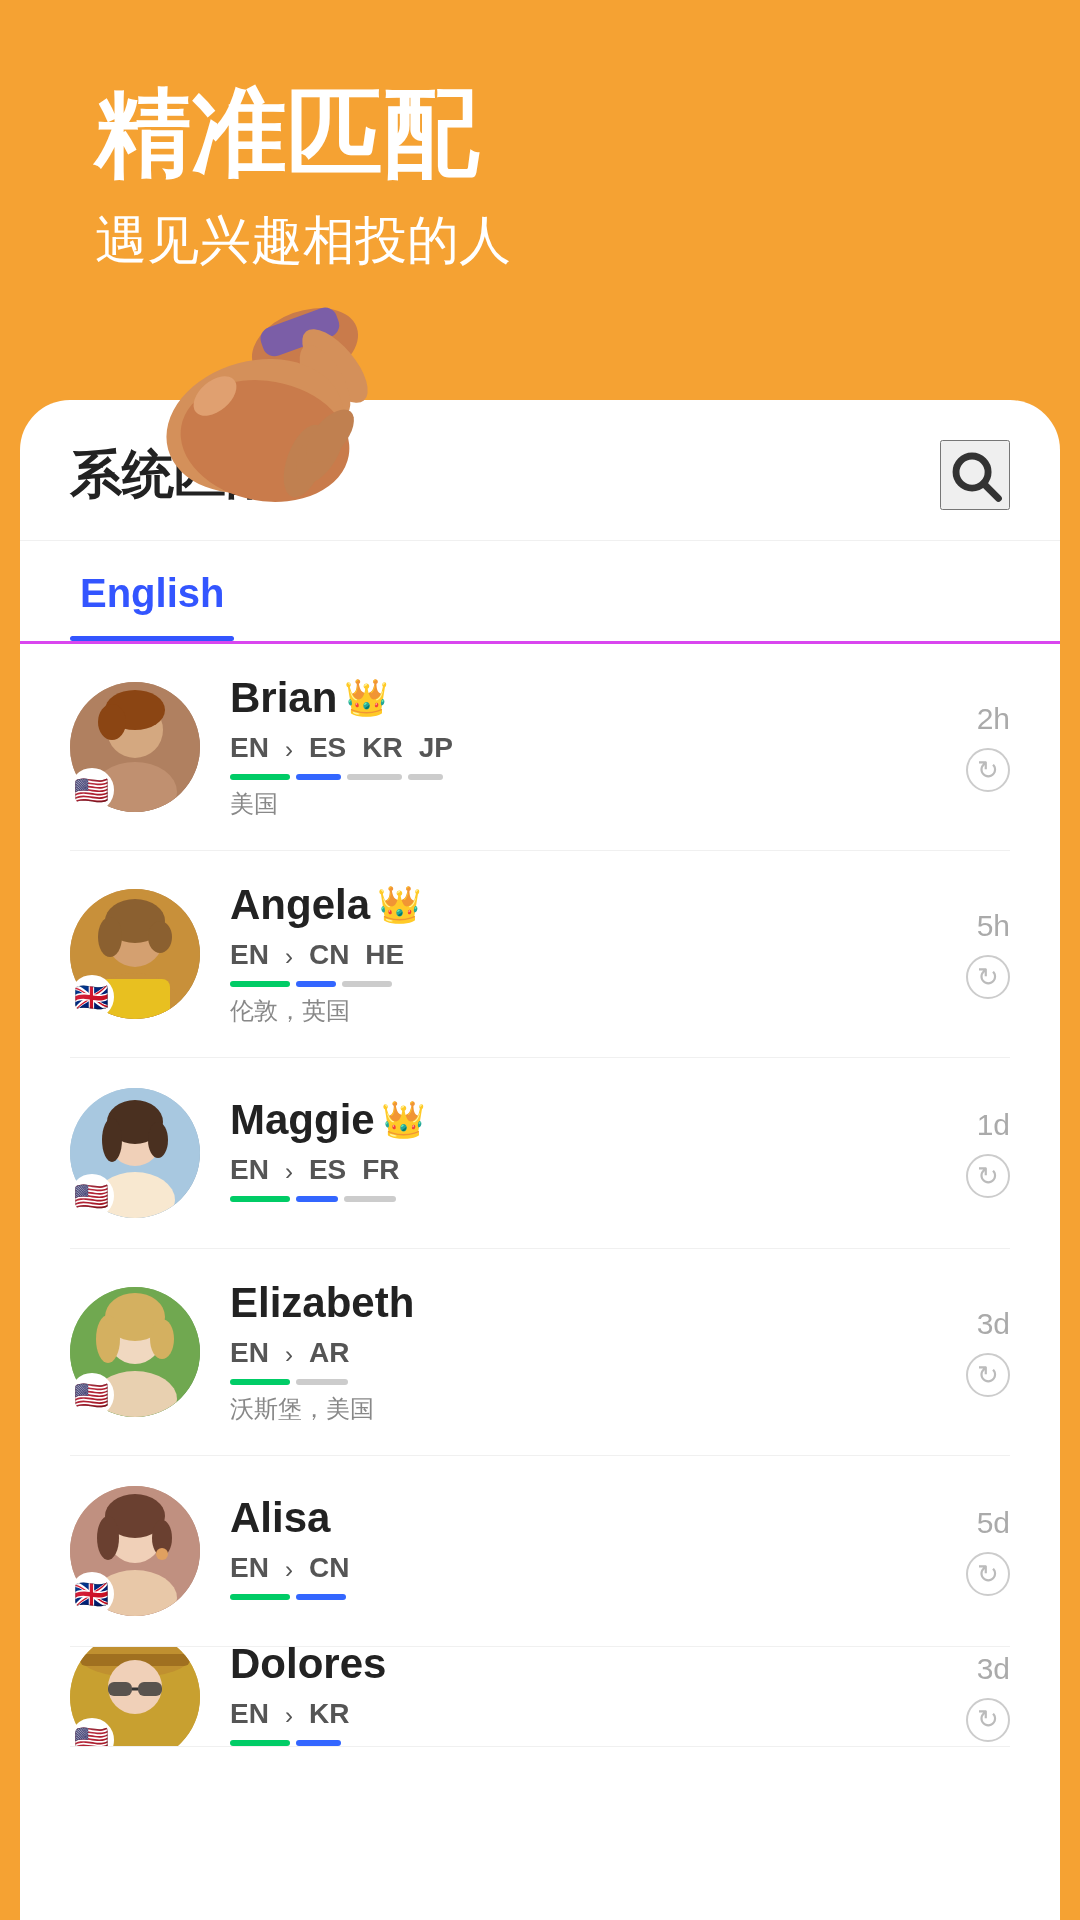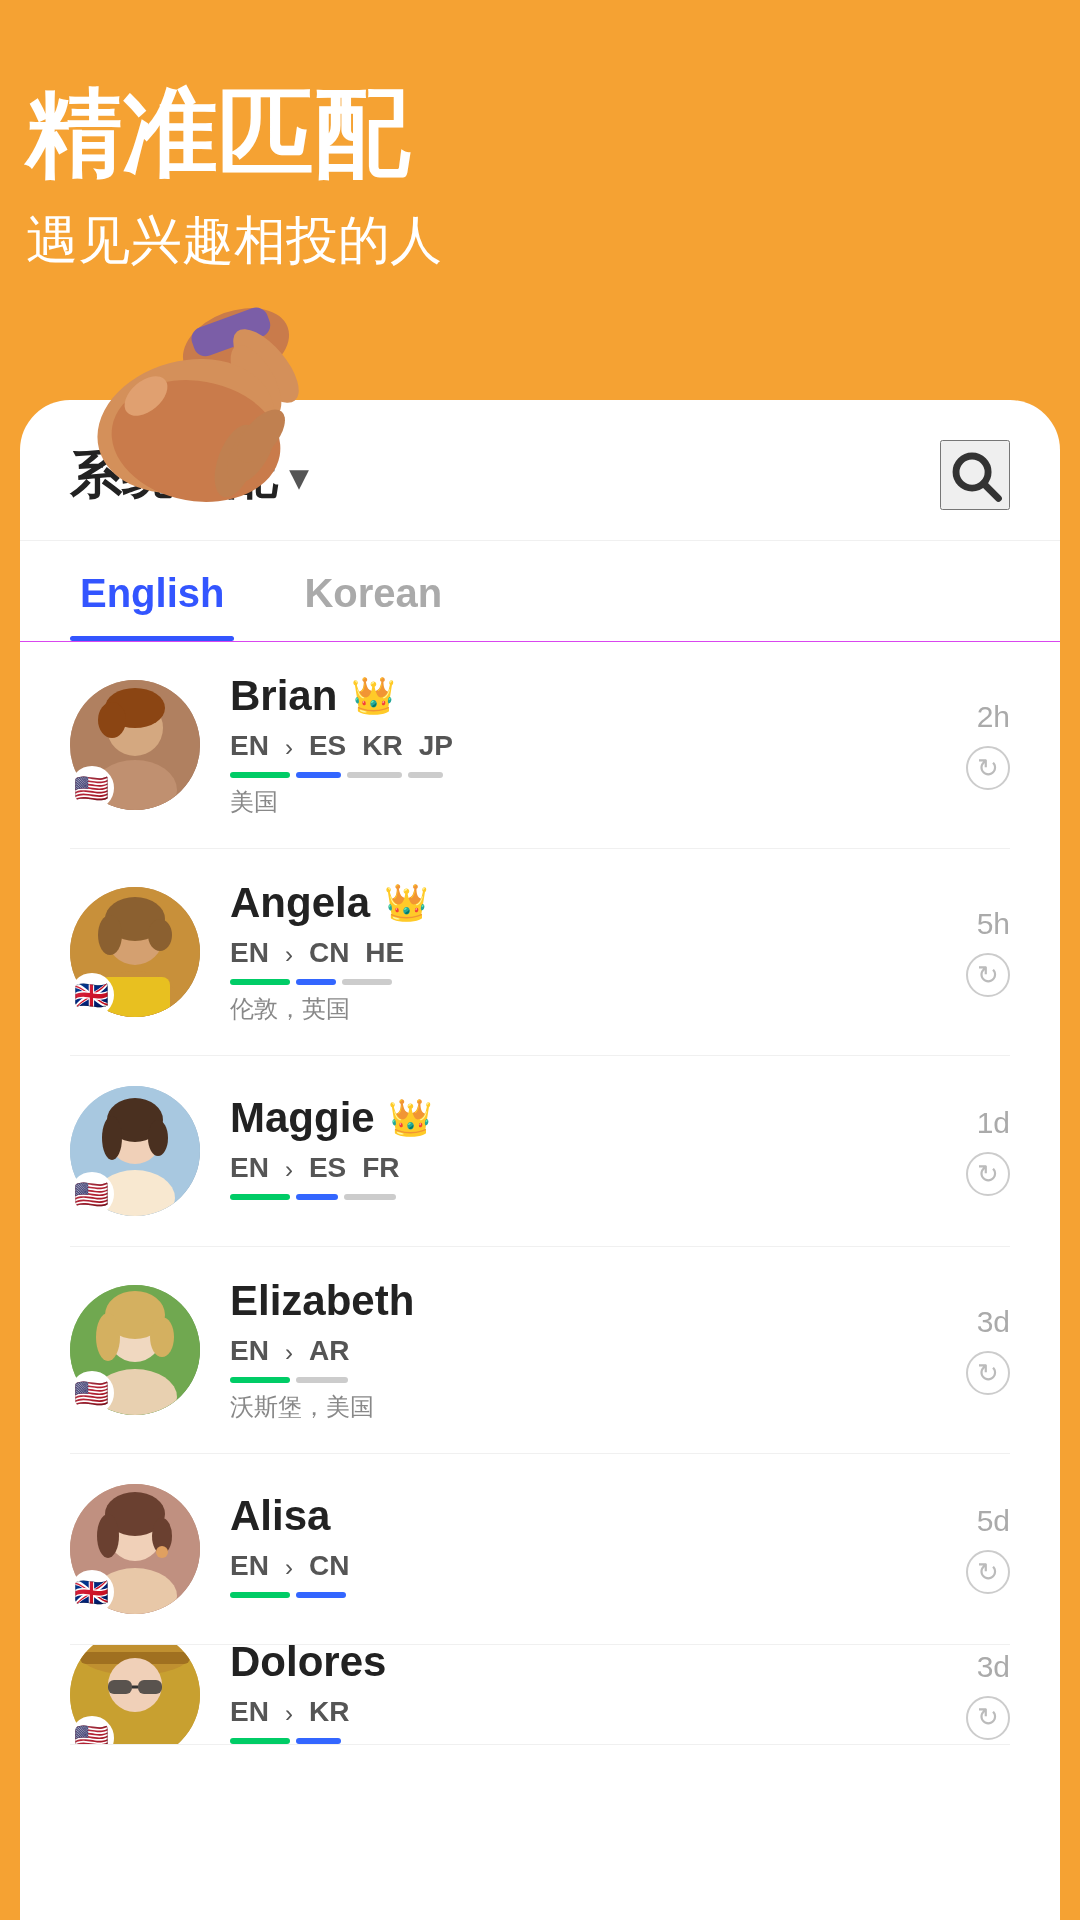--- a/index.html
+++ b/index.html
@@ -7,21 +7,21 @@
     body {
       width: 1080px;
       min-height: 1920px;
       background: #F5A233;
       font-family: -apple-system, 'PingFang SC', 'Helvetica Neue', Arial, sans-serif;
       overflow-x: hidden;
     }
 
     
     .header {
-      padding: 80px 60px 0 26px;
+      padding: 80px 60px 0 95px;
       position: relative;
       height: 400px;
     }
     .header-title {
       color: white;
       font-size: 96px;
       font-weight: 800;
       line-height: 1.1;
     }
     .header-subtitle {
@@ -85,21 +85,21 @@
       height: 55px;
       stroke: #333;
       fill: none;
       stroke-width: 3;
     }
 
     
     .lang-tabs {
       display: flex;
       padding: 0 50px;
-      border-bottom: 1px solid #d946ef;
+      border-bottom: 3px solid #d946ef;
       gap: 60px;
     }
     .lang-tab {
       padding: 30px 10px 25px 10px;
       font-size: 40px;
       font-weight: 600;
       color: #aaa;
       position: relative;
       cursor: pointer;
     }
@@ -157,21 +157,21 @@
       font-size: 28px;
       background: white;
     }
 
     .user-info {
       flex: 1;
     }
     .user-name-row {
       display: flex;
       align-items: center;
-      gap: 14px;
+      gap: 7px;
       margin-bottom: 10px;
     }
     .user-name {
       font-size: 42px;
       font-weight: 700;
       color: #222;
     }
     .crown-icon {
       font-size: 36px;
     }
@@ -275,21 +275,20 @@
     <button class="search-icon-btn">
       <svg viewBox="0 0 24 24">
         <circle cx="10.5" cy="10.5" r="7"></circle>
         <line x1="15.5" y1="15.5" x2="22" y2="22" stroke-linecap="round"></line>
       </svg>
     </button>
   </div>
 
   <div class="lang-tabs">
     <div class="lang-tab active">English</div>
-    <div class="lang-tab">Korean</div>
   </div>
 
   <div class="user-list">
 
     <div class="user-row">
       <div class="avatar-wrap">
         <div class="avatar av-brian">
           <svg width="130" height="130" viewBox="0 0 130 130">
             <rect width="130" height="130" fill="#b08060"></rect>
             <circle cx="65" cy="48" r="28" fill="#d4a880"></circle>

